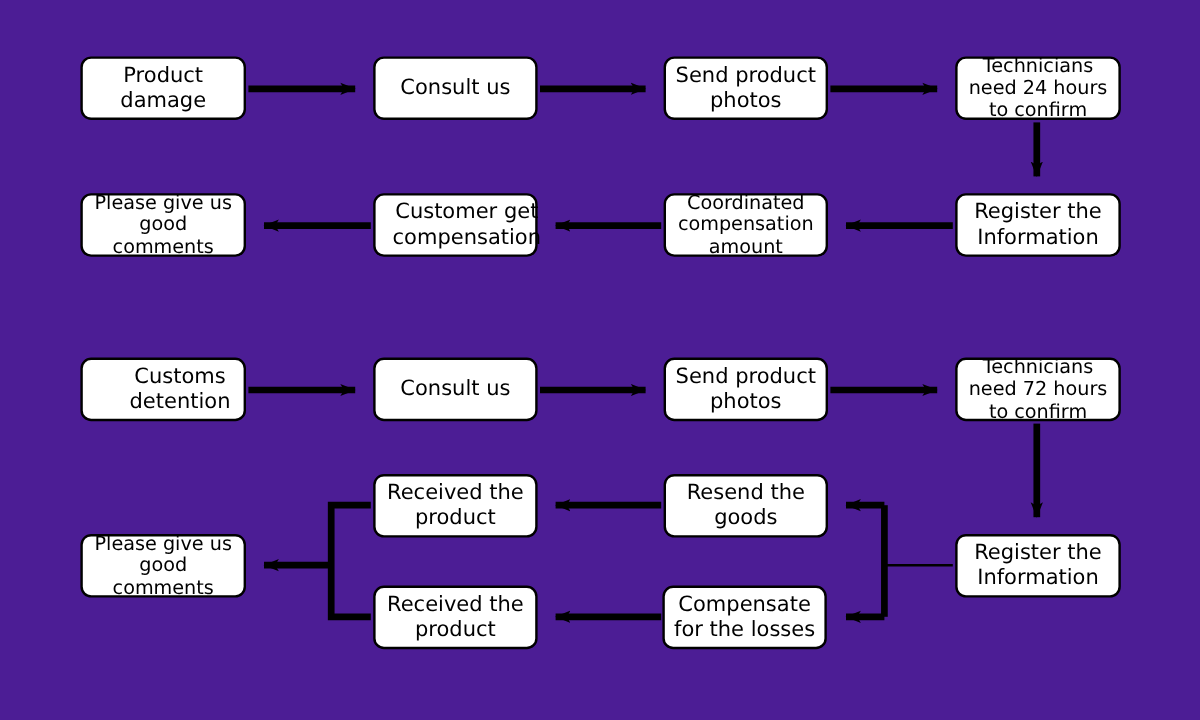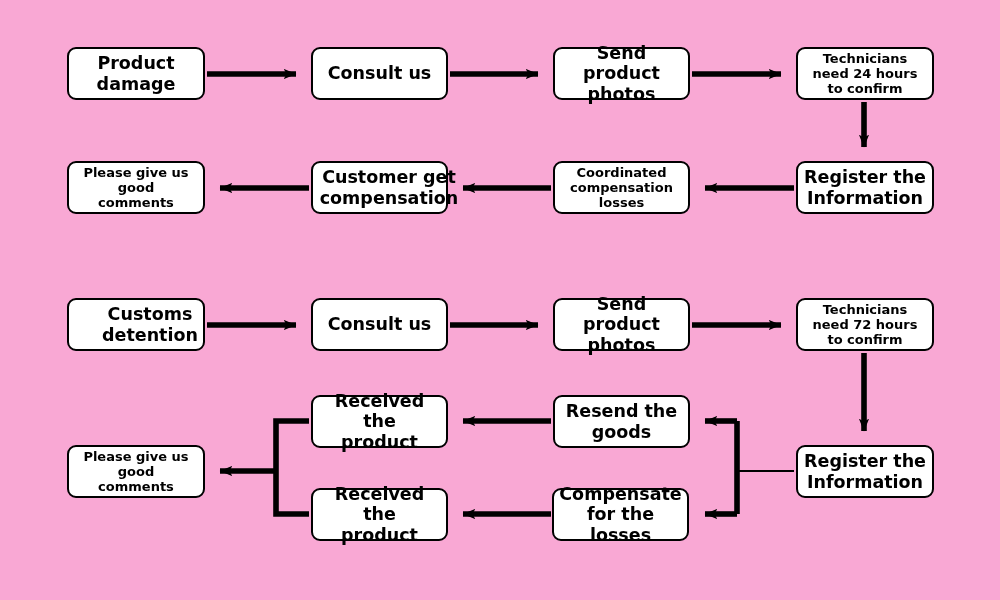--- a/index.html
+++ b/index.html
@@ -4,24 +4,23 @@
 <style>
   html, body {
     margin: 0;
     padding: 0;
     background: #ffffff;
   }
   #canvas {
     position: relative;
     width: 1000px;
     height: 600px;
-    background: #f9a8d4;
+    background: #4c1d95;
     overflow: hidden;
     font-family: "DejaVu Sans", sans-serif;
-    font-weight: bold;
   }
   svg.links {
     position: absolute;
     left: 0;
     top: 0;
     width: 1000px;
     height: 600px;
     pointer-events: none;
   }
   .node {
@@ -33,21 +32,21 @@
     display: flex;
     align-items: center;
     justify-content: center;
     text-align: center;
     color: #000000;
     line-height: 1.16;
     white-space: pre-line;
     padding: 0 4px;
   }
   .node.lg { font-size: 17.5px; }
-  .node.sm { font-size: 13px; }
+  .node.sm { font-size: 16px; }
 </style>
 </head>
 <body>
 
 <div id="canvas">
 
   <svg class="links" viewBox="0 0 1000 600" xmlns="http://www.w3.org/2000/svg">
     <defs>
       <marker id="ah" markerWidth="13" markerHeight="11" refX="12.4" refY="5.5" orient="auto" markerUnits="userSpaceOnUse">
         <path d="M0,0.4 L12.8,5.5 L0,10.6 L3.1,5.5 Z" fill="#000000"></path>
@@ -89,21 +88,21 @@
   <div class="node lg" style="left:311px; top:47px;  width:137px; height:53px;">Consult us</div>
   <div class="node lg" style="left:553px; top:47px;  width:137px; height:53px;">Send product
 photos</div>
   <div class="node sm" style="left:796px; top:47px;  width:138px; height:53px;">Technicians
 need 24 hours
 to confirm</div>
   <div class="node lg" style="left:796px; top:161px; width:138px; height:53px;">Register the
 Information</div>
   <div class="node sm" style="left:553px; top:161px; width:137px; height:53px;">Coordinated
 compensation
-losses</div>
+amount</div>
   <div class="node lg" style="left:311px; top:161px; width:137px; height:53px;padding-left:23px;">Customer get
 compensation</div>
   <div class="node sm" style="left:67px;  top:161px; width:138px; height:53px;">Please give us
 good
 comments</div>
 
   <div class="node lg" style="left:67px;  top:298px; width:138px; height:53px;padding-left:32px;">Customs
 detention</div>
   <div class="node lg" style="left:311px; top:298px; width:137px; height:53px;">Consult us</div>
   <div class="node lg" style="left:553px; top:298px; width:137px; height:53px;">Send product

